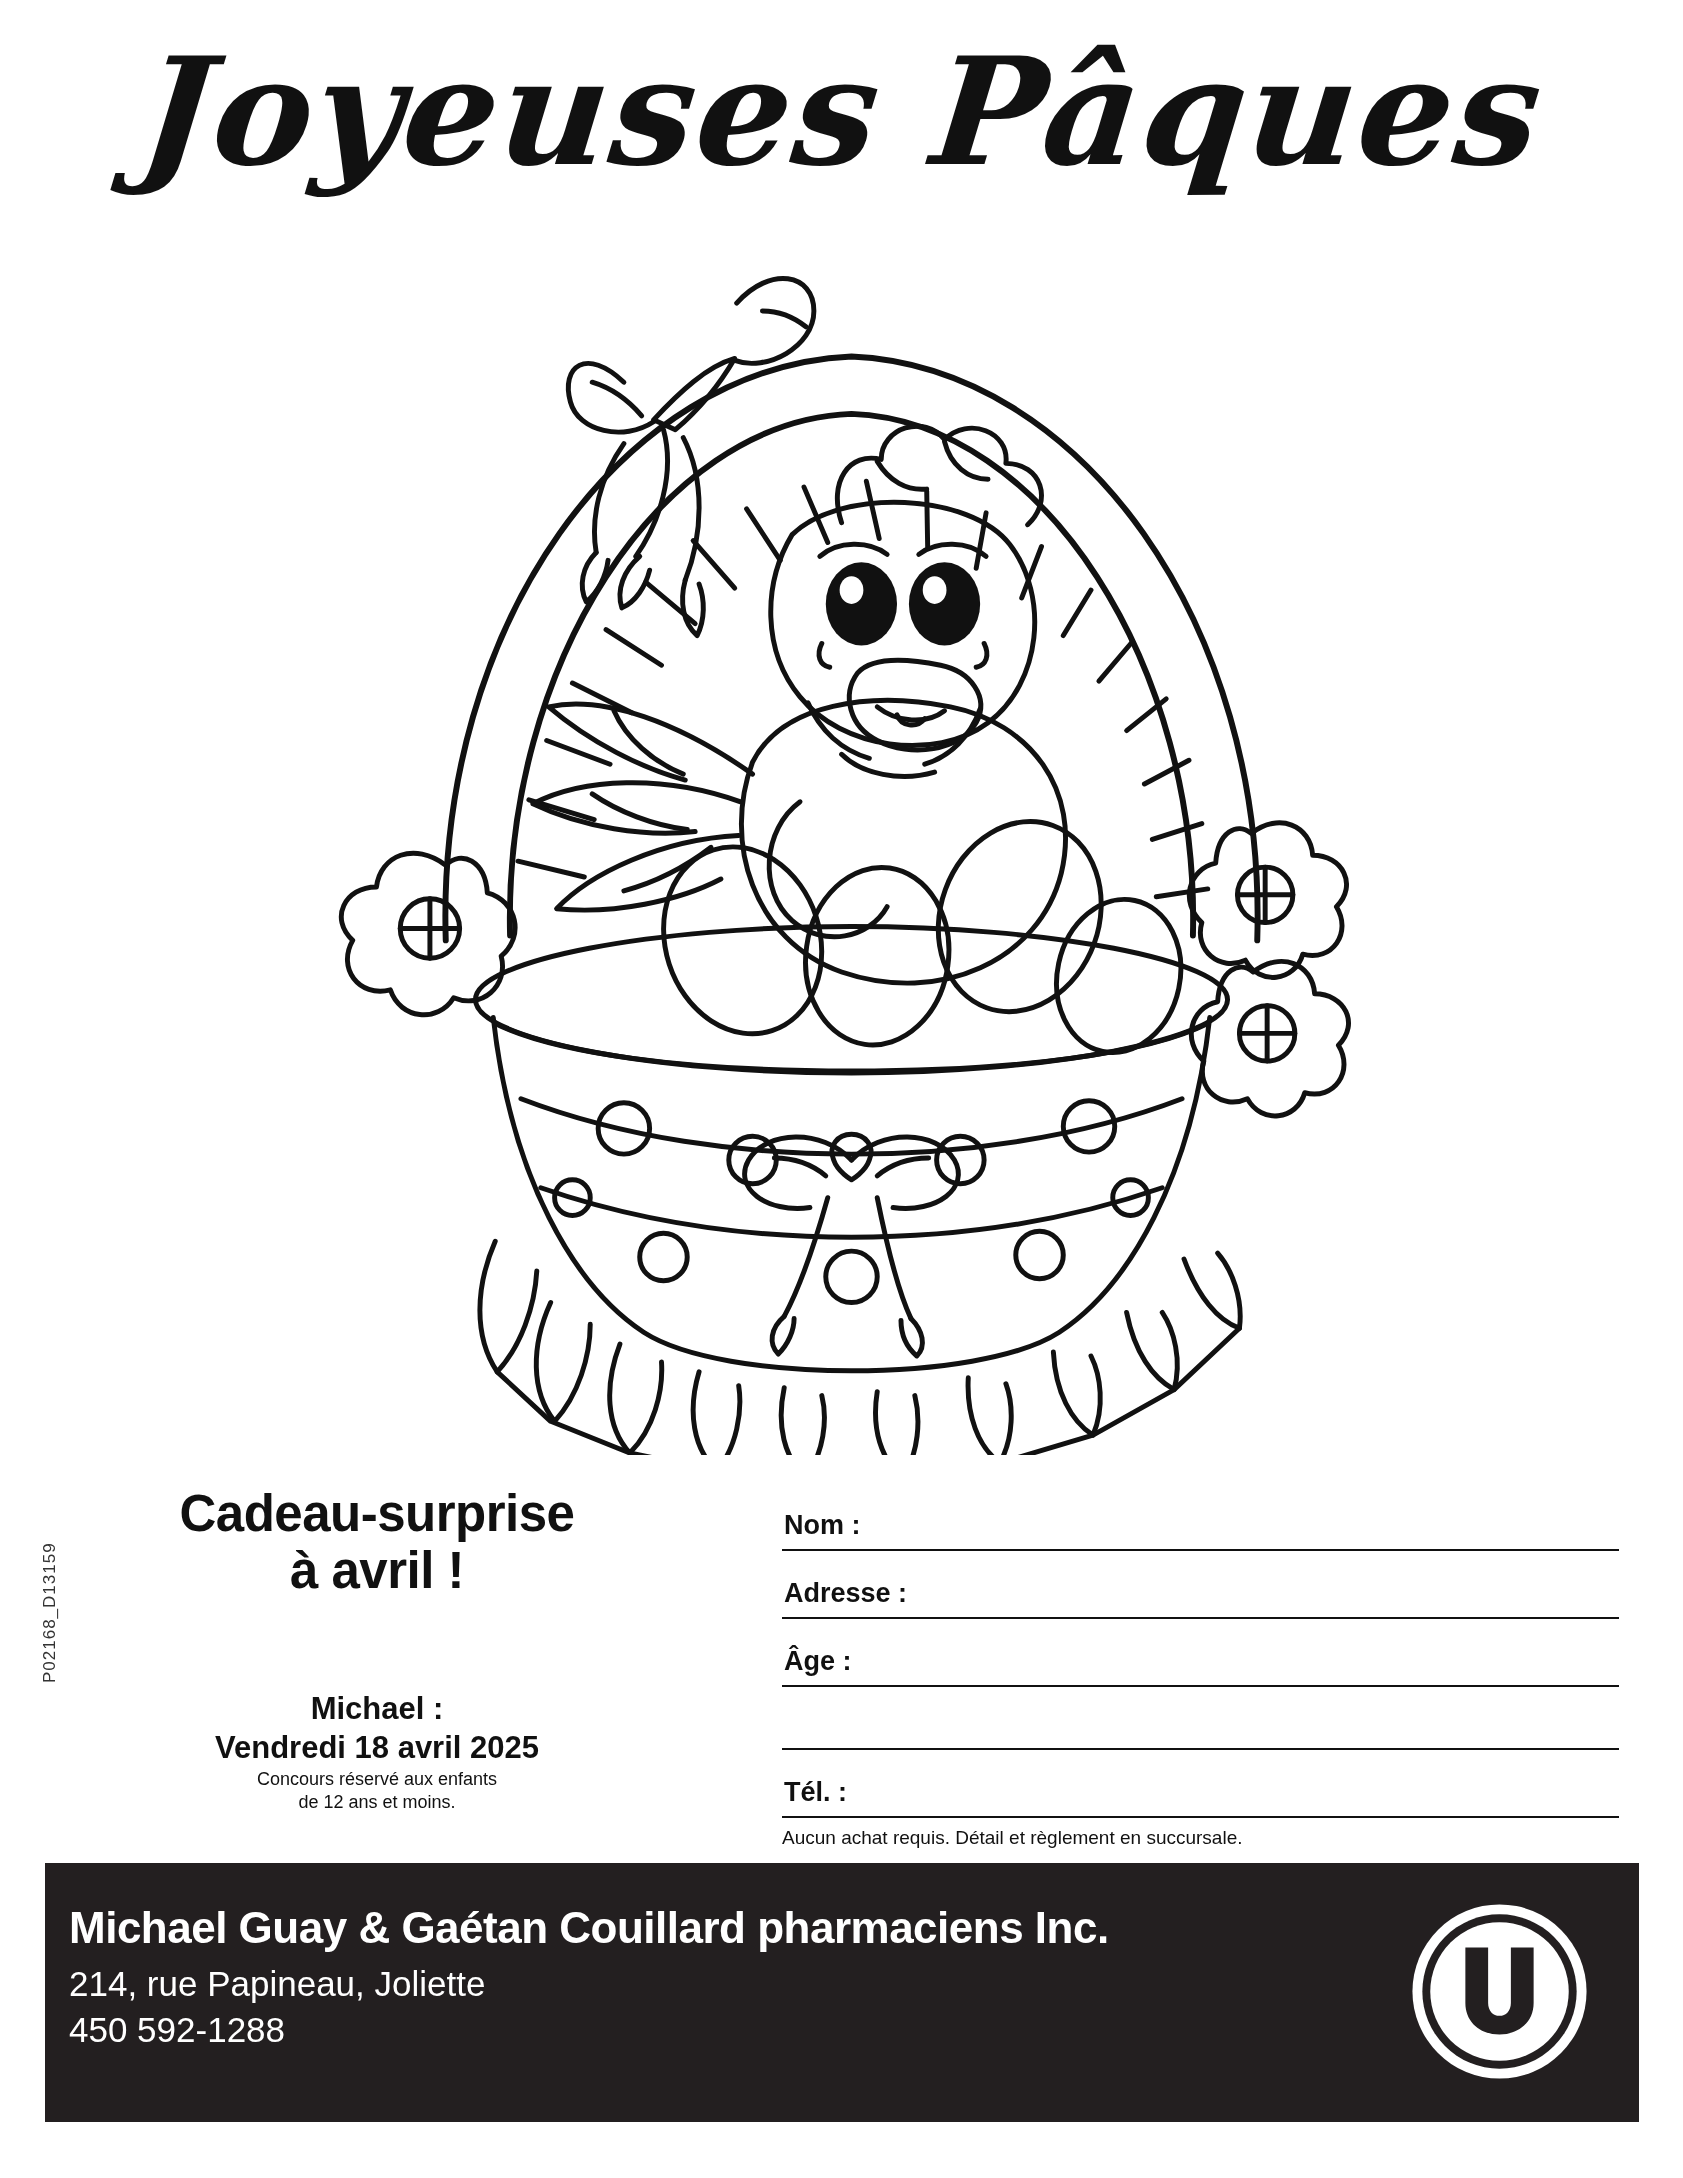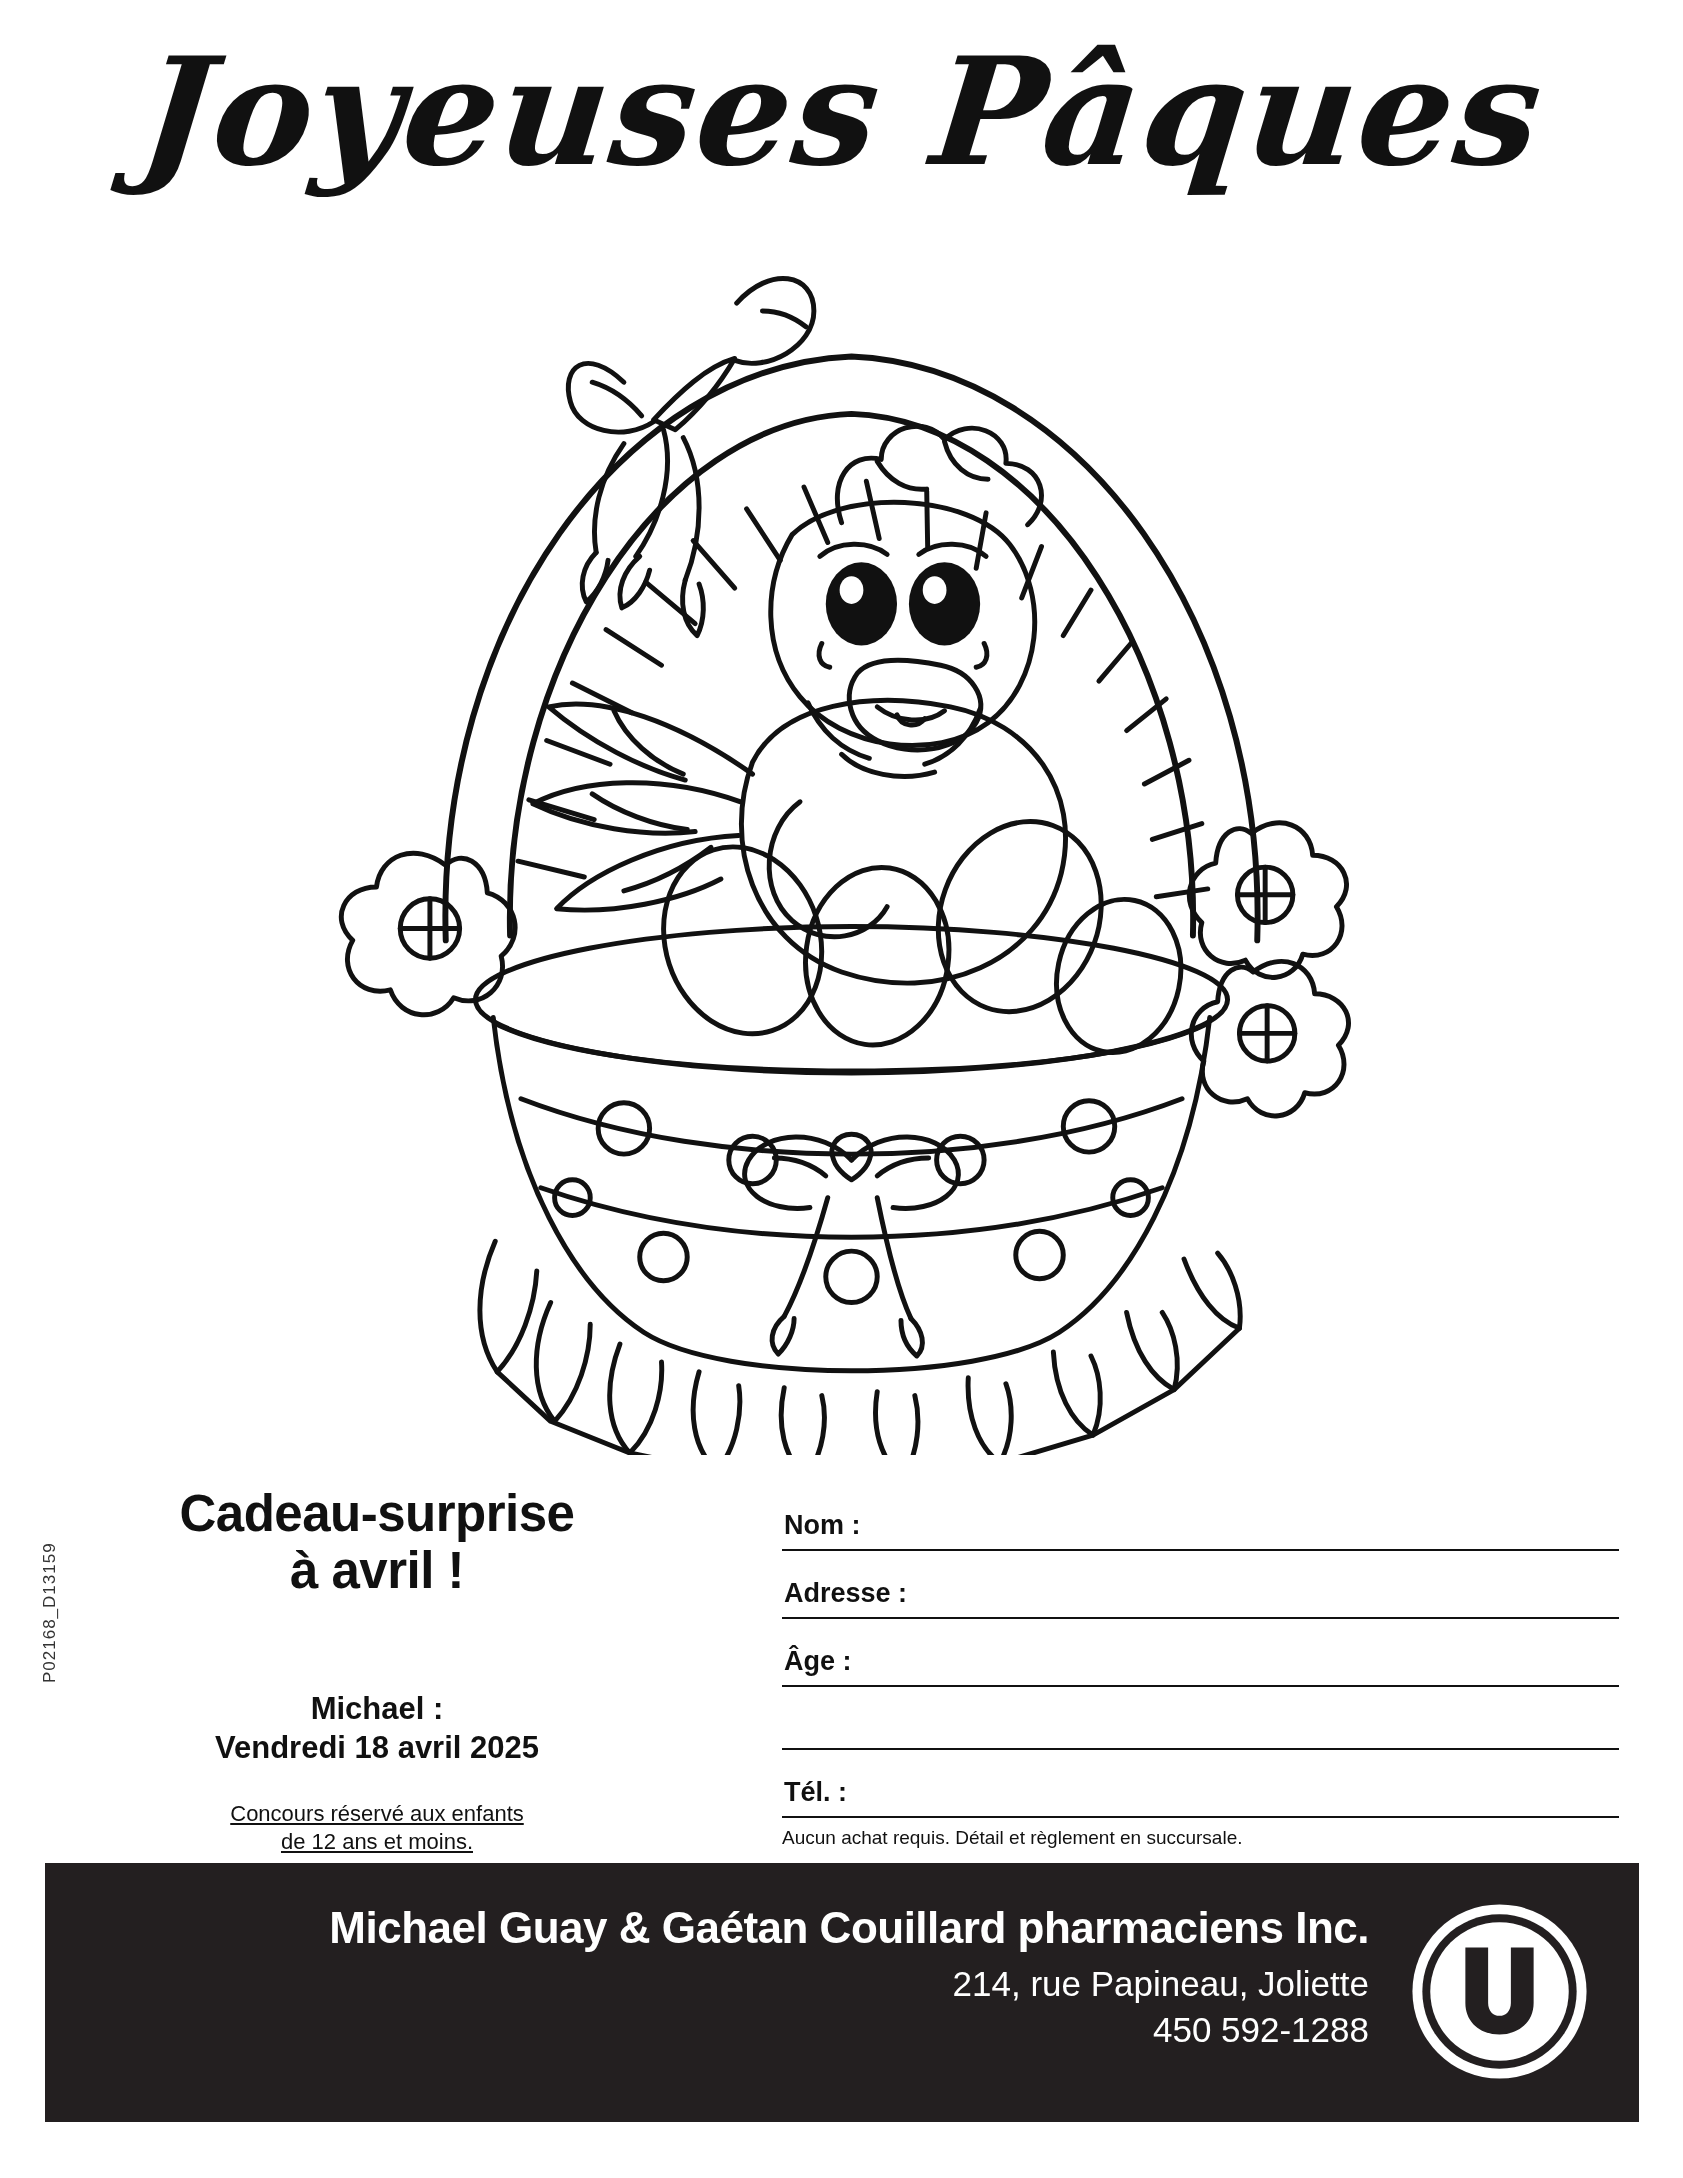--- a/index.html
+++ b/index.html
@@ -91,25 +91,24 @@
     line-height: 1.12;
     letter-spacing: -0.5px;
   }
   .promo-draw {
     margin-top: 91px;
     font-size: 31px;
     font-weight: 700;
     line-height: 1.25;
   }
   .promo-rules {
-    margin-top: 32px;
-    font-size: 22px;
+    margin-top: 0;
+    font-size: 18px;
     line-height: 1.3;
     font-weight: 400;
-    text-decoration: underline;
   }
 
   
   .form {
     position: absolute;
     left: 782px;
     top: 28px;
     width: 837px;
   }
   .field {
@@ -150,26 +149,26 @@
     position: absolute;
     left: 45px;
     top: 1863px;
     width: 1594px;
     height: 259px;
     background: #231f20;
     color: #ffffff;
   }
   .footer-text {
     position: absolute;
-    left: 8px;
+    left: 0;
     top: 40px;
     width: 1346px;
-    text-align: right;
     padding-right: 30px;
     box-sizing: border-box;
+    padding-left: 24px;
   }
   .footer-line1 {
     font-size: 44px;
     font-weight: 700;
     letter-spacing: -0.5px;
     line-height: 1.15;
   }
   .footer-line2 {
     font-size: 35px;
     font-weight: 400;

